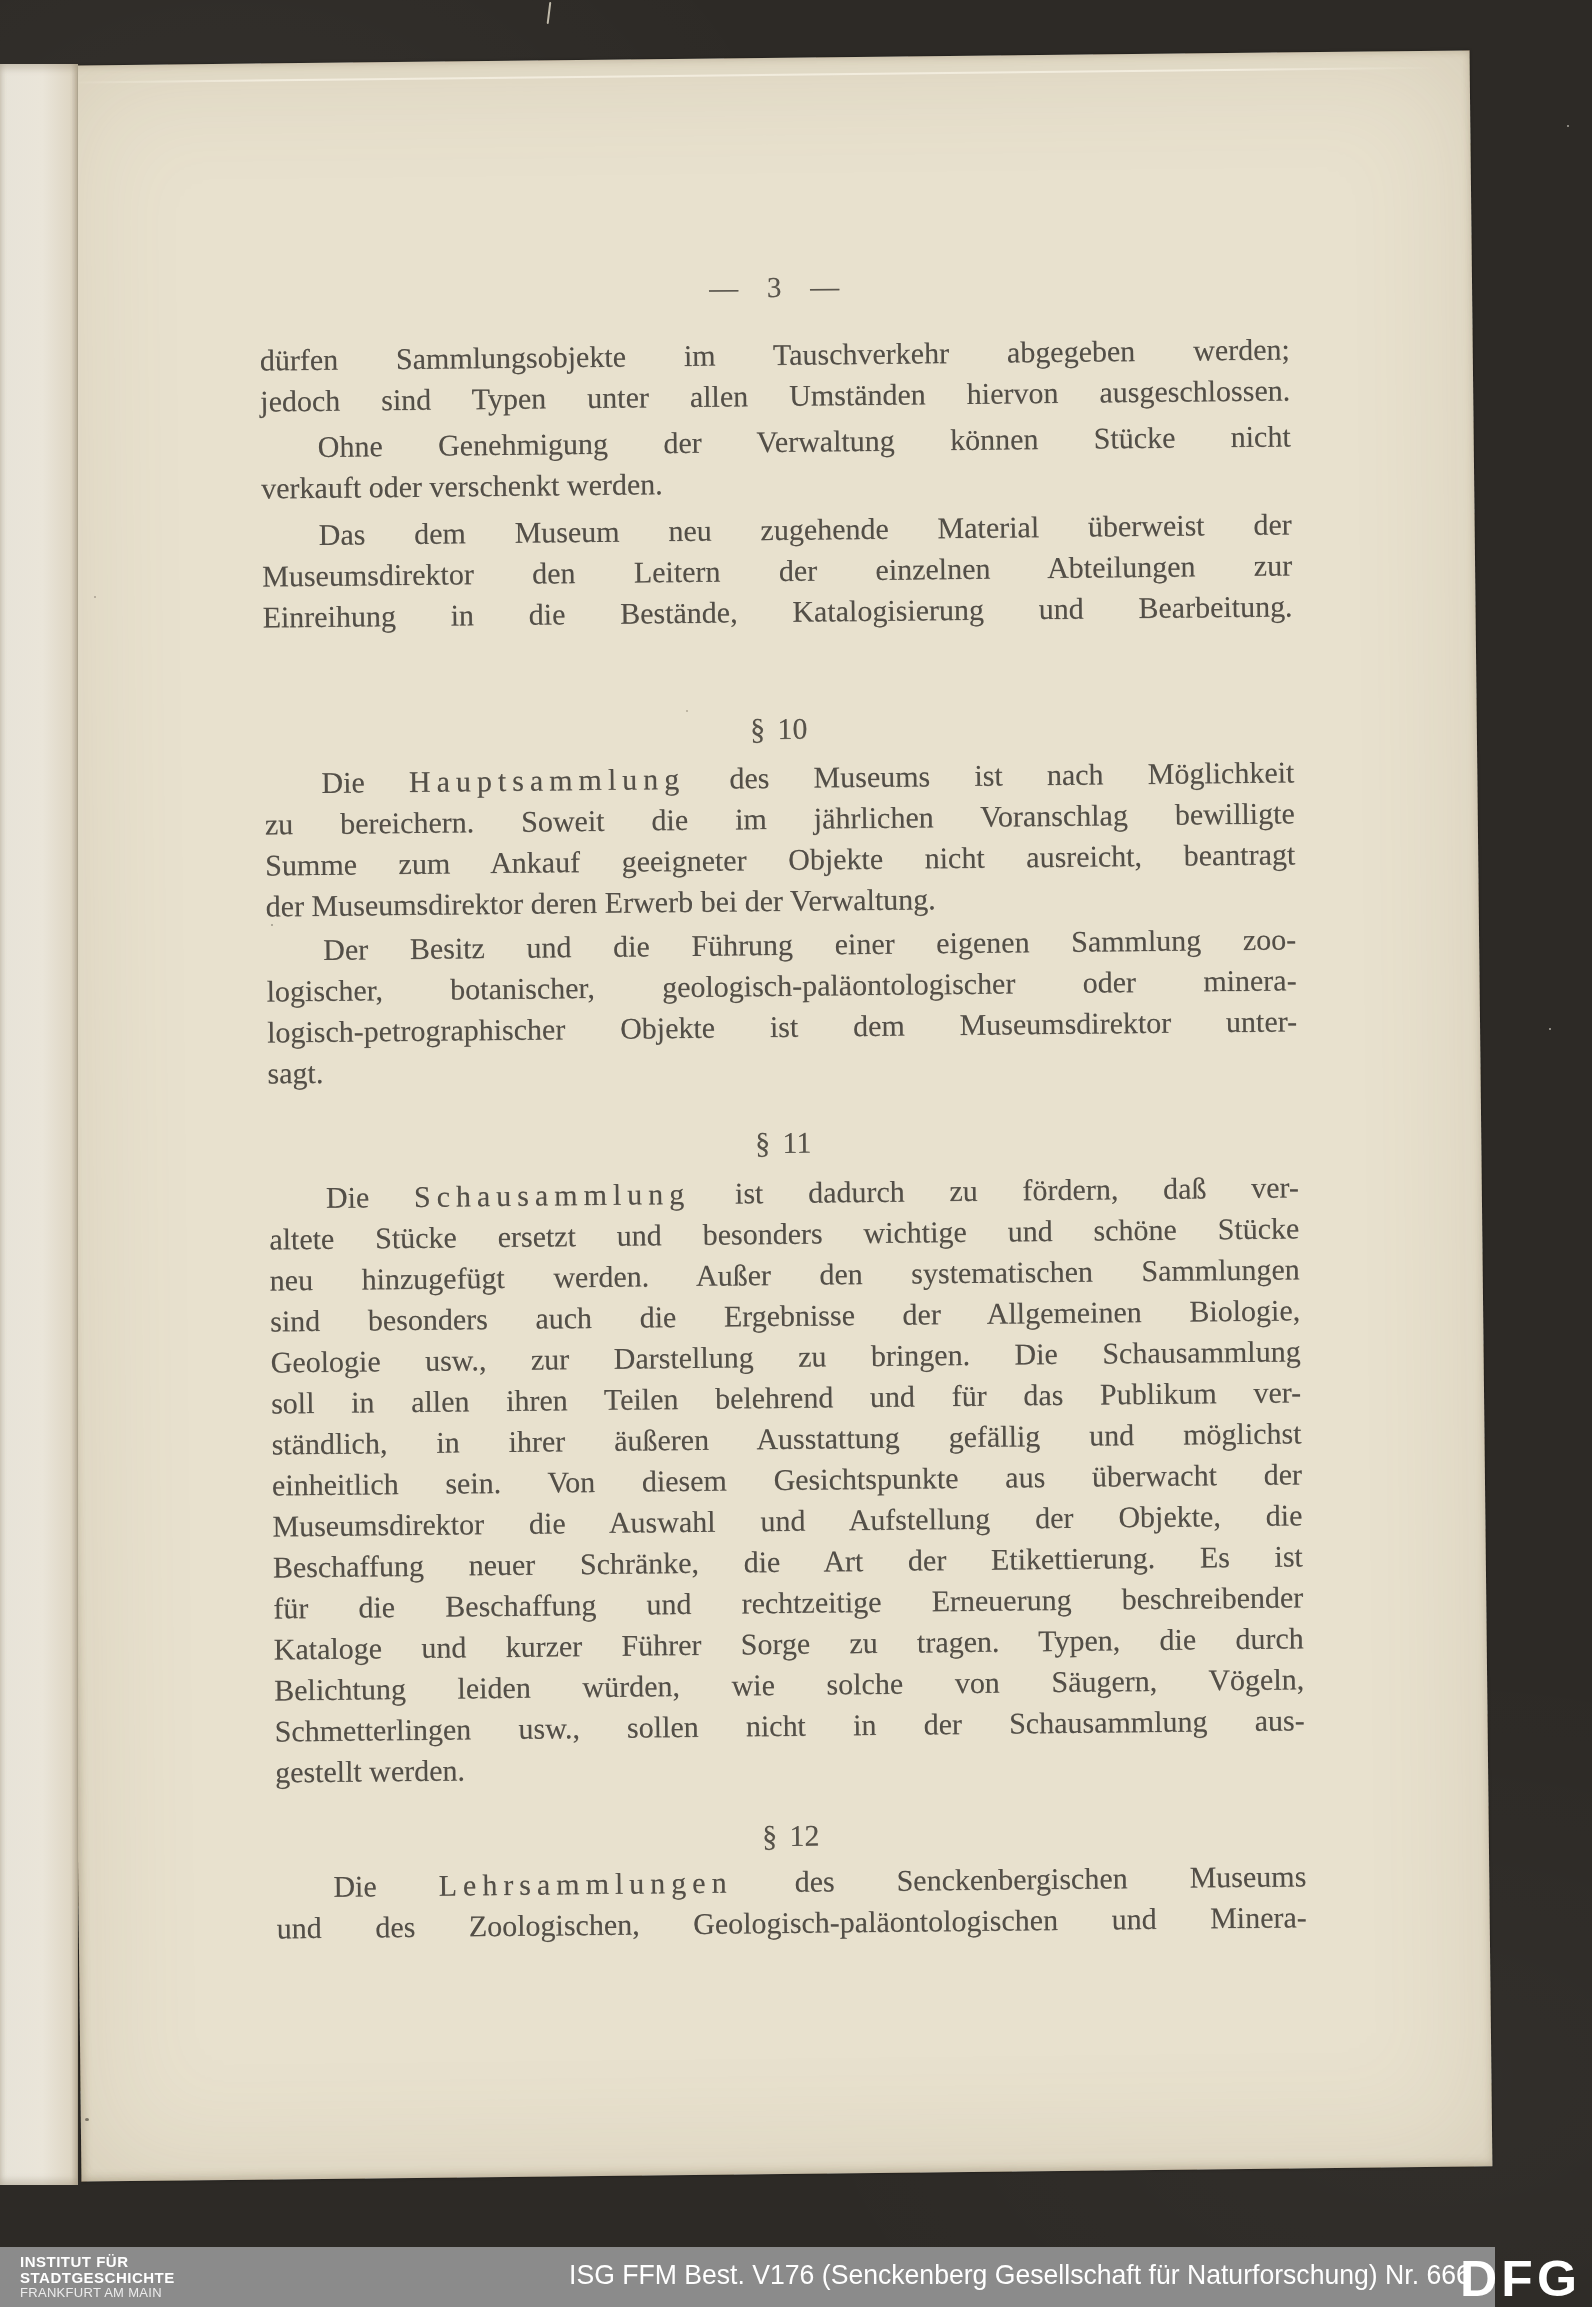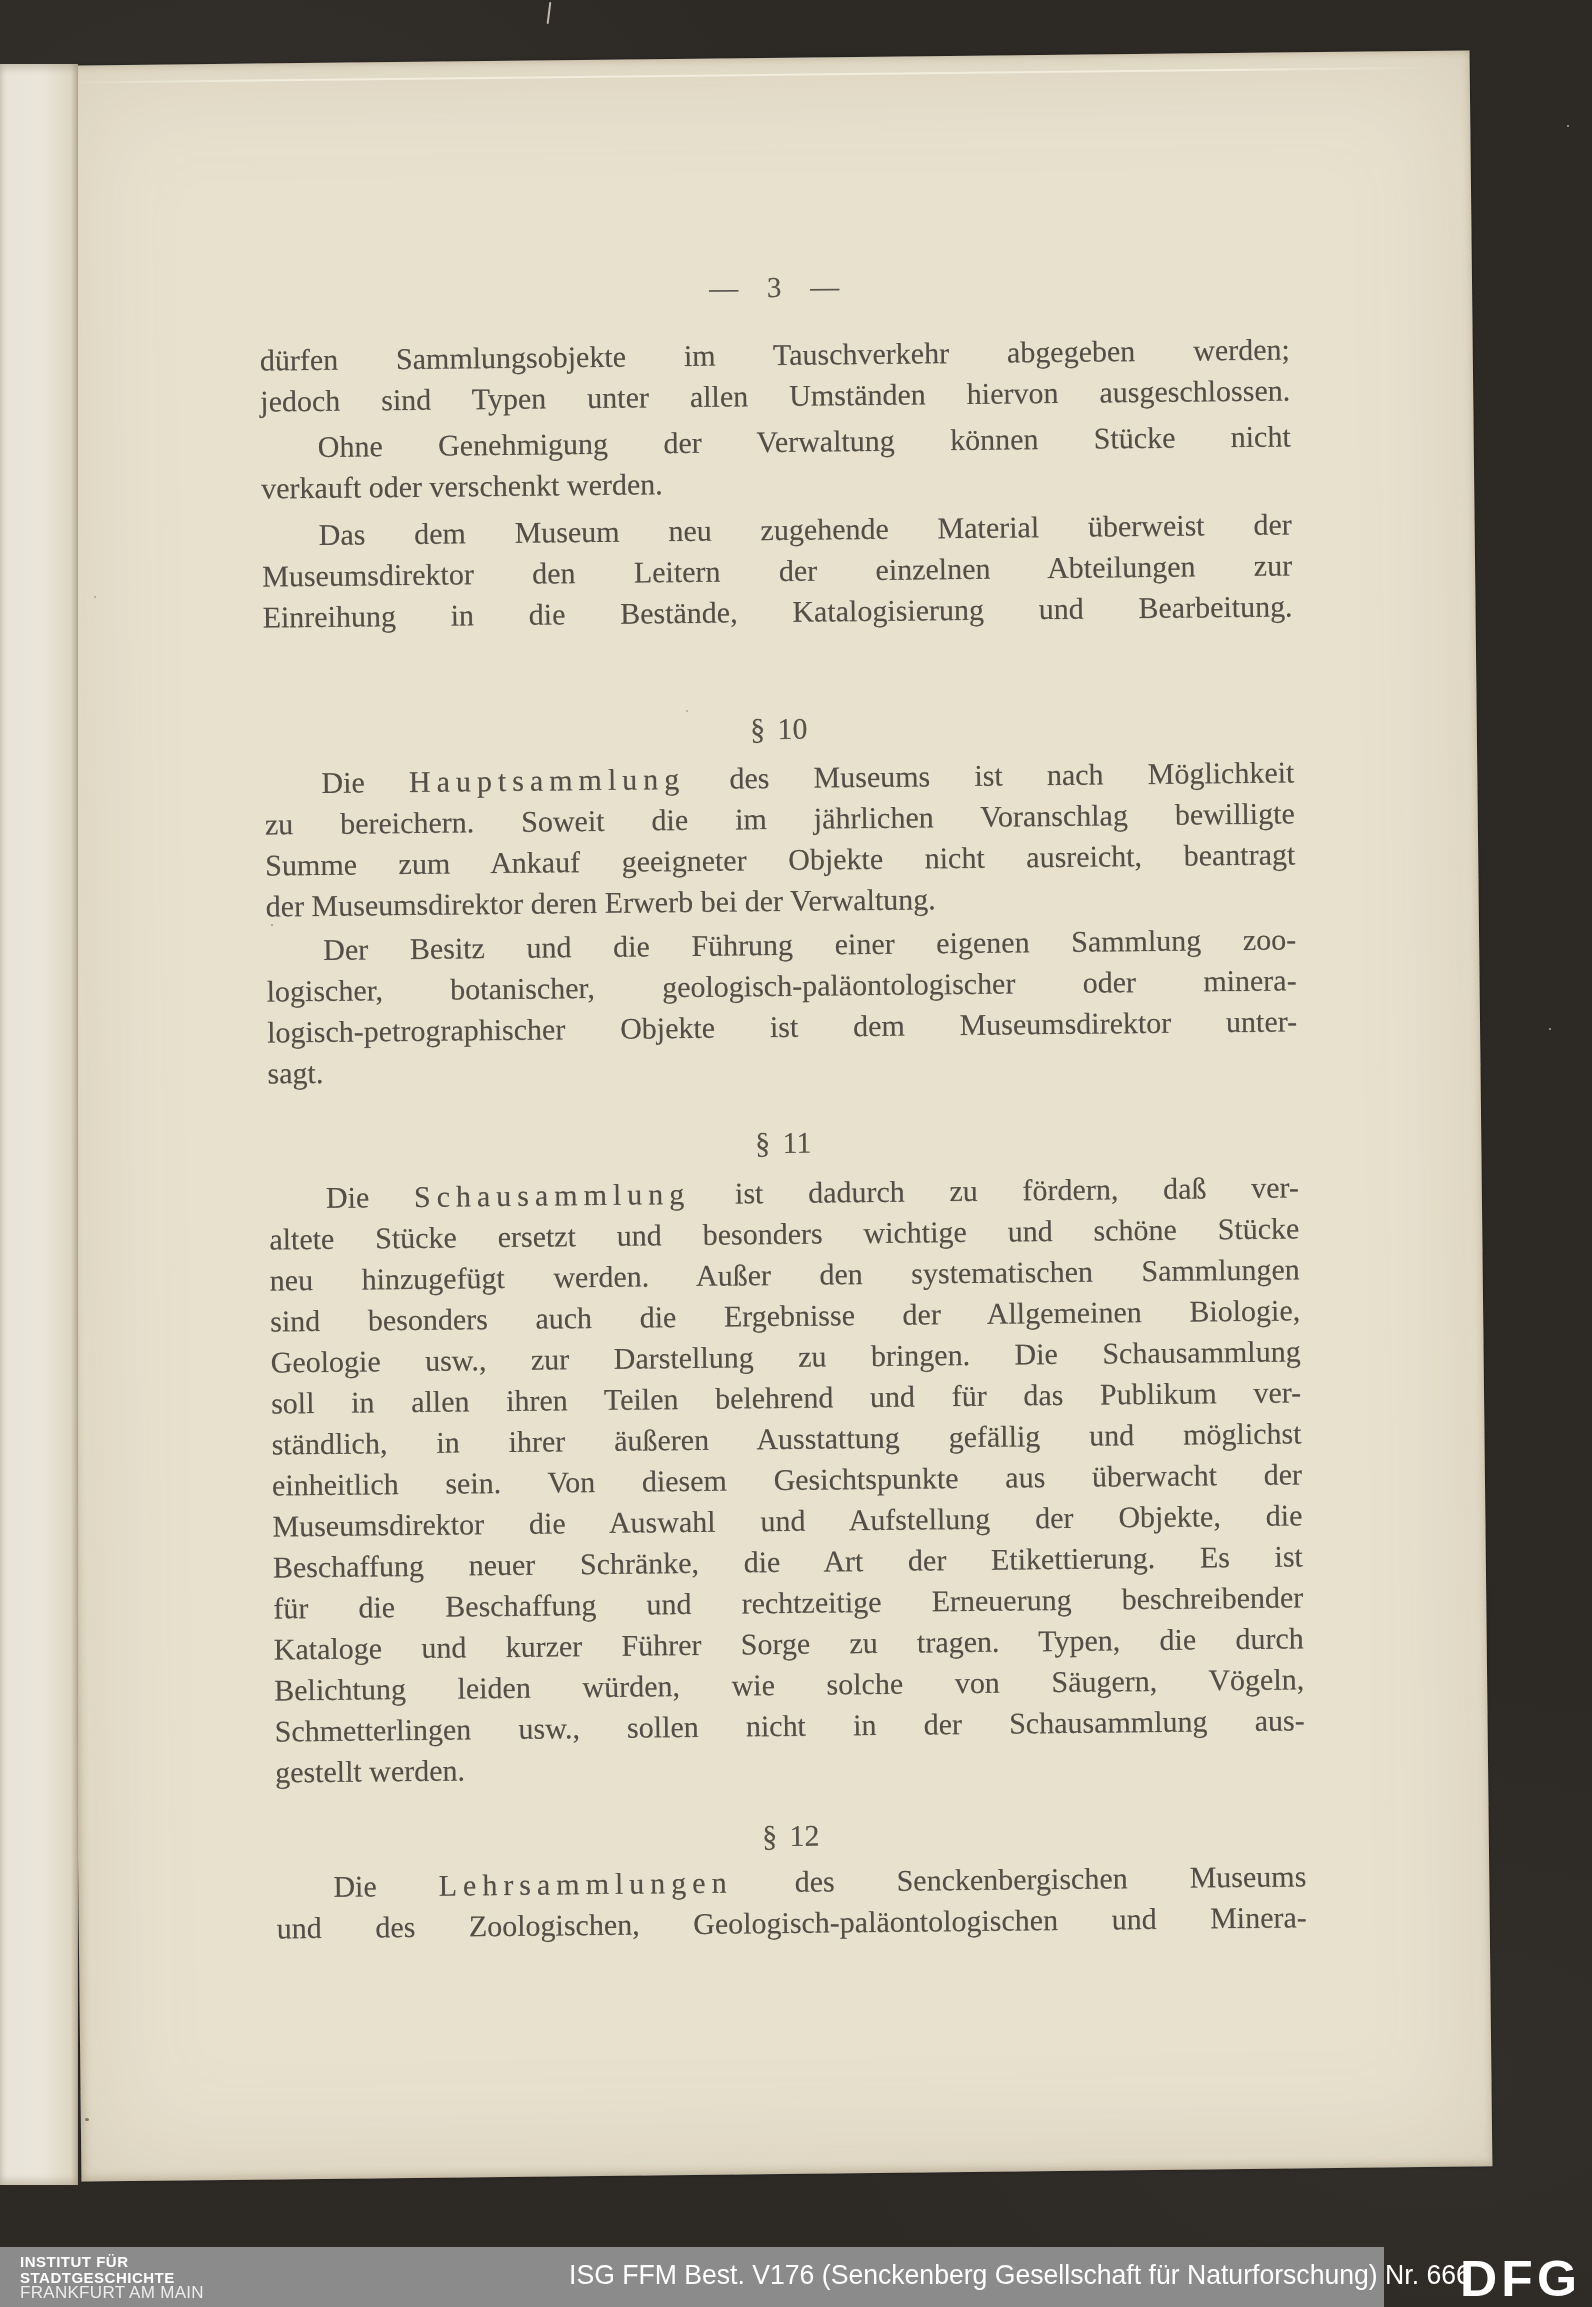--- a/index.html
+++ b/index.html
@@ -67,26 +67,26 @@
     font-size:30px; line-height:41px; color:#534f48;
     text-shadow:0.2px 0.2px 0.6px rgba(88,82,70,.45);
   }
   .ln { text-align:justify; text-align-last:left; }
   .ln.j { text-align-last:justify; }
   .ind { text-indent:57px; }
   .sp { letter-spacing:0.2em; }
 
   
   .footer {
-    position:absolute; left:0; top:2247px; width:1384px; height:60px;
+    position:absolute; left:0; top:2247px; width:1495px; height:60px;
     background:#8b8b8b; font-family:"Liberation Sans", sans-serif;
   }
   .inst { position:absolute; left:20px; top:7.2px; color:#ffffff; }
   .inst .b { font-size:15px; font-weight:bold; line-height:16px; letter-spacing:0.5px; }
-  .inst .r { font-size:17px; font-weight:normal; line-height:13.5px; letter-spacing:0.3px; color:#ececec; }
+  .inst .r { font-size:13px; font-weight:normal; line-height:13.5px; letter-spacing:0.3px; color:#ececec; }
   .ref {
     position:absolute; left:569px; top:12px;
     font-size:28px; color:#ffffff; white-space:nowrap;
     transform:scaleX(0.95); transform-origin:left center;
   }
   .dfg {
     position:absolute; left:1460px; top:3.2px;
     font-size:50px; font-weight:bold; letter-spacing:4px;
     color:#ffffff; transform:scaleX(1.03); transform-origin:left center;
   }

